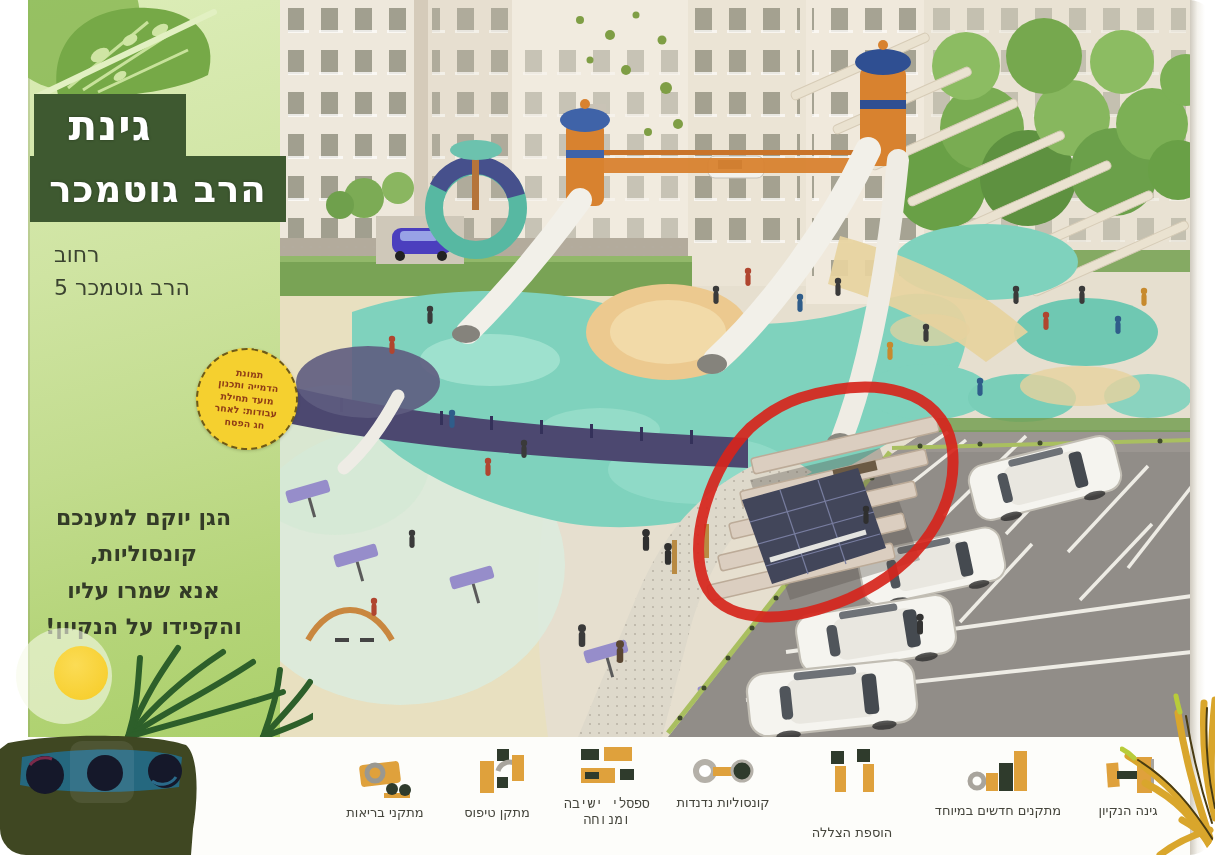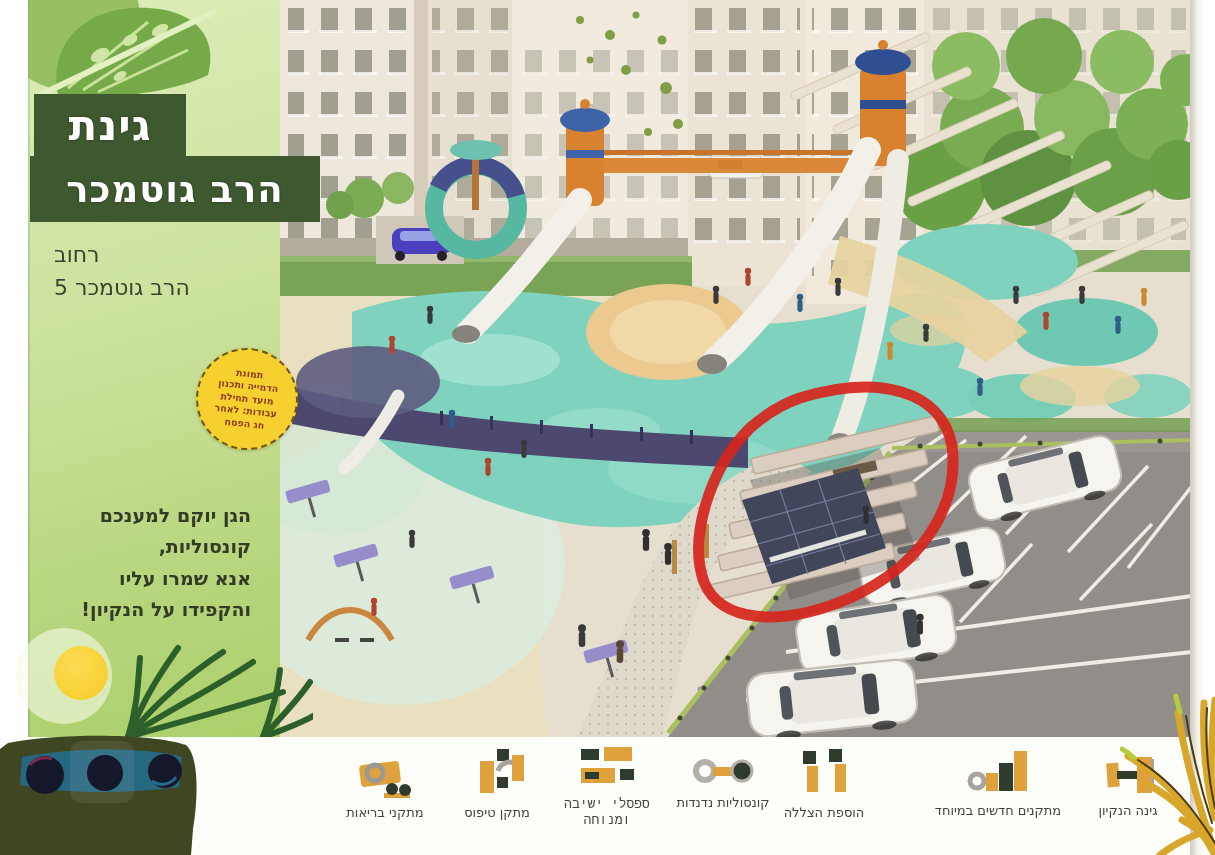--- a/index.html
+++ b/index.html
@@ -1,34 +1,34 @@
 <!DOCTYPE html>
 <html lang="he"><head>
 <meta charset="utf-8">
 <style>
   html,body{margin:0;padding:0;background:#ffffff;}
   body{font-family:"DejaVu Sans",sans-serif;}
-  .photo{position:relative;width:1215px;height:855px;background:#ffffff;overflow:hidden;}
+  .photo{position:relative;width:1215px;height:855px;background:#ffffff;overflow:hidden;border-radius:26px;}
   .abs{position:absolute;}
   
   .panel{left:28px;top:0;width:252px;height:737px;z-index:3;
     background:linear-gradient(165deg,#dcedb8 0%,#cfe4a2 35%,#c2dc8e 60%,#b4d478 82%,#abd06b 100%);
     box-shadow:inset 2px 0 0 rgba(90,100,60,.18);}
   .title-block{position:absolute;background:#3e5930;color:#ffffff;font-weight:bold;
     display:flex;align-items:center;justify-content:center;letter-spacing:1px;
     text-shadow:0 0 3px rgba(0,0,0,.35);}
   .addr{position:absolute;left:26px;top:238px;width:215px;direction:rtl;text-align:left;
     color:#3b4330;font-size:22px;line-height:1.5;}
   .badge{position:absolute;left:168px;top:348px;width:98px;height:98px;border-radius:50%;
     background:#f5d02f;border:2px dashed #6e5a18;transform:rotate(6deg);
     display:flex;flex-direction:column;align-items:center;justify-content:center;
     font-size:9.5px;font-weight:bold;color:#8f3d16;line-height:1.3;text-align:center;z-index:4;
     box-shadow:0 1px 3px rgba(60,60,20,.25);}
-  .message{position:absolute;left:8px;top:500px;width:215px;direction:rtl;text-align:right;
-    color:#333b27;font-size:19px;font-weight:bold;line-height:1.65;}
+  .message{position:absolute;left:8px;top:500px;width:215px;direction:rtl;text-align:center;
+    color:#333b27;font-size:22px;font-weight:bold;line-height:1.65;}
   .sun-glow{left:-12px;top:628px;width:96px;height:96px;border-radius:50%;background:rgba(246,250,233,.6);}
   .sun{left:26px;top:646px;width:54px;height:54px;border-radius:50%;
     background:radial-gradient(circle at 40% 35%,#fbdc55,#f6cb24);}
   
   .scene{left:280px;top:0;width:912px;height:737px;z-index:1;}
   
   .fold{left:1190px;top:0;width:25px;height:855px;z-index:5;
     background:linear-gradient(90deg,#cfcabf 0%,#f4f2ec 30%,#ffffff 60%);}
   
   .legend-band{left:28px;top:737px;width:1164px;height:118px;background:#fdfdfa;z-index:2;}
@@ -330,21 +330,21 @@
       <g fill="#cfe5a4">
         <ellipse cx="72" cy="55" rx="10" ry="6" transform="rotate(-30 72 55)"></ellipse>
         <ellipse cx="102" cy="40" rx="8" ry="5" transform="rotate(-30 102 40)"></ellipse>
         <ellipse cx="132" cy="30" rx="9" ry="5" transform="rotate(-30 132 30)"></ellipse>
         <ellipse cx="92" cy="76" rx="7" ry="4" transform="rotate(-30 92 76)"></ellipse>
       </g>
       <path d="M10,96 L186,12" stroke="#e2f0c2" stroke-width="6" stroke-linecap="round"></path>
     </svg>
 
     <div class="title-block" style="left:6px;top:94px;width:152px;height:62px;font-size:42px;">גינת</div>
-    <div class="title-block" style="left:2px;top:156px;width:290px;height:66px;font-size:37px;">הרב גוטמכר</div>
+    <div class="title-block" style="left:2px;top:156px;width:256px;height:66px;font-size:37px;">הרב גוטמכר</div>
 
     <div class="addr">
       <div>רחוב</div>
       <div>הרב גוטמכר 5</div>
     </div>
 
     <div class="badge">
       <span>תמונת</span>
       <span>הדמייה ותכנון</span>
       <span>מועד תחילת</span>
@@ -414,21 +414,21 @@
     <div class="legend-item" style="left:640px;top:14px;width:110px;">
       <svg width="62" height="40" viewBox="0 0 62 40">
         <circle cx="13" cy="20" r="9" fill="#ffffff" stroke="#b4b0a8" stroke-width="6"></circle>
         <rect x="21" y="16" width="22" height="9" fill="#dfa13c"></rect>
         <circle cx="50" cy="20" r="10" fill="#2f3b2c"></circle>
         <circle cx="50" cy="20" r="10" fill="none" stroke="#b4b0a8" stroke-width="3"></circle>
       </svg>
       <div class="legend-label">קונסוליות נדנדות</div>
     </div>
 
-    <div class="legend-item" style="left:726px;top:8px;width:140px;">
+    <div class="legend-item" style="left:754px;top:8px;width:140px;gap:20px;">
       <svg width="58" height="56" viewBox="0 0 58 56">
         <rect x="8" y="6" width="13" height="13" fill="#2f3b2c"></rect>
         <rect x="12" y="21" width="11" height="26" fill="#dfa13c"></rect>
         <rect x="34" y="4" width="13" height="13" fill="#2f3b2c"></rect>
         <rect x="40" y="19" width="11" height="28" fill="#dfa13c"></rect>
       </svg>
       <div class="legend-label">הוספת הצללה</div>
     </div>
 
     <div class="legend-item" style="left:880px;top:8px;width:180px;">

